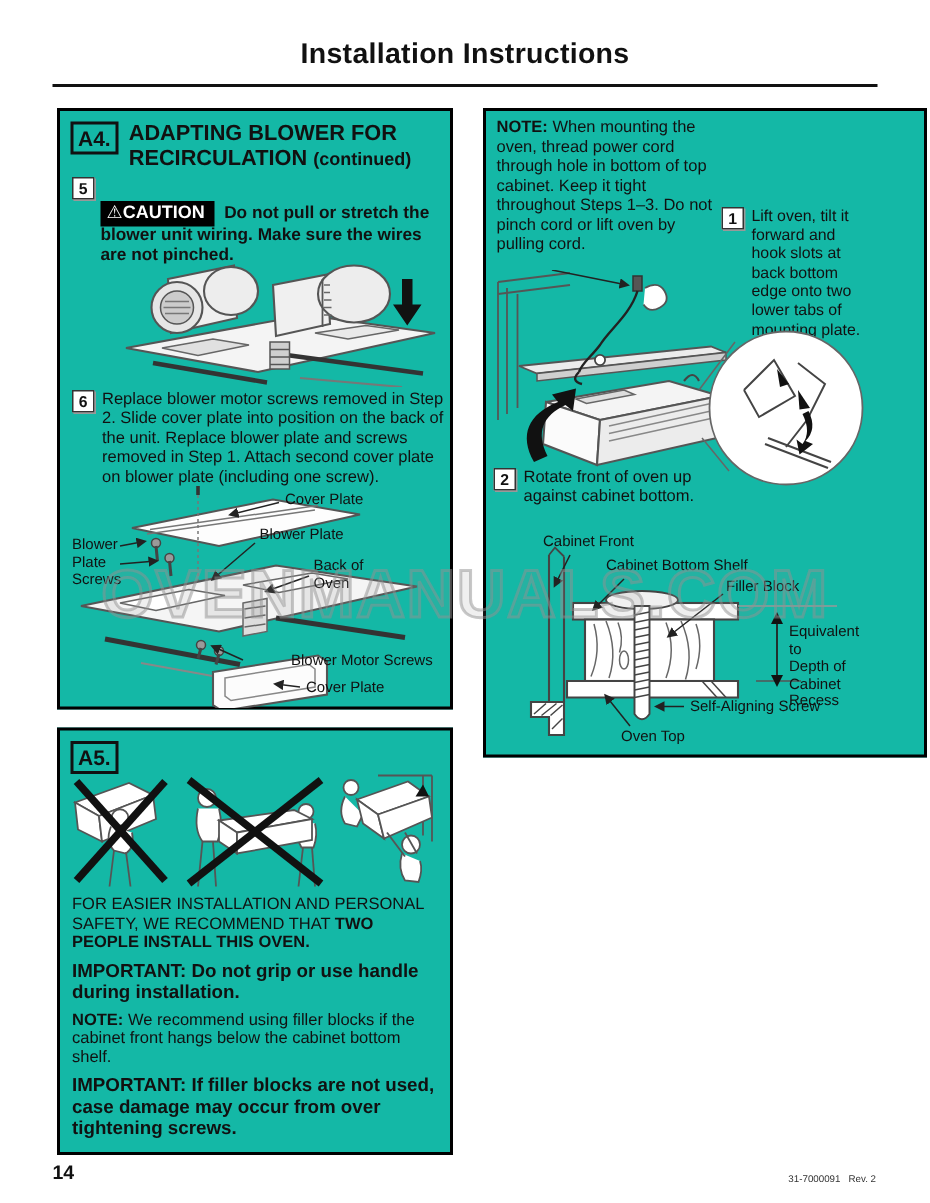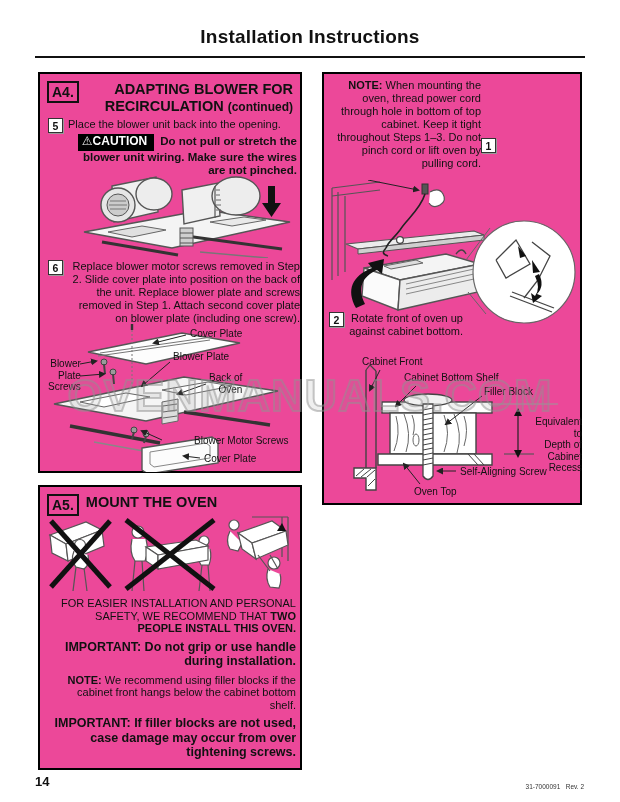--- a/index.html
+++ b/index.html
@@ -2,23 +2,23 @@
 <html><head>
 <meta charset="utf-8">
 <style>
   html,body{margin:0;padding:0;background:#fff;}
   .page{position:relative;width:620px;height:802px;background:#fff;overflow:hidden;
         font-family:"Liberation Sans","DejaVu Sans",sans-serif;color:#111;}
   .page-title{position:absolute;top:26px;left:0;width:100%;text-align:center;
         font-size:19px;font-weight:bold;letter-spacing:0.2px;}
   .title-rule{position:absolute;top:56px;left:35px;width:550px;height:2px;background:#111;}
 
-  .box{position:absolute;border:2px solid #000;background:#ec4899;box-sizing:border-box;text-align:right;}
+  .box{position:absolute;border:2px solid #000;background:#14b8a6;box-sizing:border-box;}
   #box-a4{left:38px;top:72px;width:264px;height:401px;}
-  #box-right{left:322px;top:72px;width:260px;height:433px;}
+  #box-right{left:322px;top:72px;width:296px;height:433px;}
   #box-a5{left:38px;top:485px;width:264px;height:285px;}
 
   .sec-header{display:flex;align-items:flex-start;gap:7px;padding:7px 7px 0 7px;}
   .tag-box{border:2px solid #111;font-weight:bold;font-size:14px;padding:1px 3px;flex:none;}
   .sec-title{font-weight:bold;font-size:14.5px;line-height:17px;}
   .sec-title .cont{font-size:12px;}
 
   .step{position:absolute;display:flex;gap:5px;align-items:flex-start;}
   .stepnum{width:13px;height:13px;border:1.5px solid #333;background:#fff;flex:none;
         font-weight:bold;font-size:10.5px;display:flex;align-items:center;justify-content:center;
@@ -60,21 +60,20 @@
     <div class="sec-header">
       <span class="tag-box">A4.</span>
       <span class="sec-title">
         <span>ADAPTING BLOWER FOR RECIRCULATION</span>
         <span class="cont">(continued)</span>
       </span>
     </div>
 
     <div class="step" style="left:8px;top:44px;width:250px;">
       <span class="stepnum">5</span>
-      <span class="steptext">Place the blower unit back into the opening.</span>
     </div>
 
     <div class="caution-p" style="left:27px;top:60px;width:230px;">
       <span class="caution-chip"><span>⚠</span><span>CAUTION</span></span><span>Do not pull or stretch the blower unit wiring. Make sure the wires are not pinched.</span>
     </div>
 
     <div class="diagram" style="left:42px;top:100px;width:214px;height:84px;">
       <svg width="214" height="84" viewBox="0 0 214 84">
         <polygon points="2,58 122,36 208,48 90,74" fill="#f4f4f4" stroke="#555" stroke-width="1.4"></polygon>
         <polygon points="26,58 60,52 84,56 50,63" fill="#e0e0e0" stroke="#666" stroke-width="1"></polygon>
@@ -180,20 +179,21 @@
   </div>
 
   <div class="box" id="box-right">
     <div class="note-block" style="left:7px;top:5px;width:150px;">
       <b>NOTE:</b>
       <span>When mounting the oven, thread power cord through hole in bottom of top cabinet. Keep it tight throughout Steps 1–3. Do not pinch cord or lift oven by pulling cord.</span>
     </div>
 
     <div class="step" style="left:157px;top:64px;width:100px;">
       <span class="stepnum">1</span>
+      <span class="steptext" style="font-size:10.6px;line-height:12.6px;">Lift oven, tilt it forward and hook slots at back bottom edge onto two lower tabs of mounting plate.</span>
     </div>
 
     <div class="diagram" style="left:2px;top:106px;width:254px;height:158px;">
       <svg width="254" height="158" viewBox="0 0 254 158">
         <defs>
           <marker id="ah2" markerWidth="7" markerHeight="7" refX="5" refY="3.5" orient="auto">
             <polygon points="0,0 7,3.5 0,7" fill="#222"></polygon>
           </marker>
         </defs>
 
@@ -321,21 +321,20 @@
 Depth of Cabinet
 Recess</span>
       <span class="dlabel" style="left:132px;top:110px;">Self-Aligning Screw</span>
       <span class="dlabel" style="left:86px;top:130px;">Oven Top</span>
     </div>
   </div>
 
   <div class="box" id="box-a5">
     <div class="sec-header">
       <span class="tag-box">A5.</span>
-      <span class="sec-title">MOUNT THE OVEN</span>
     </div>
 
     <div class="diagram" style="left:6px;top:28px;width:248px;height:80px;">
       <svg width="248" height="80" viewBox="0 0 248 80">
 
         <g stroke="#555" fill="#fff" stroke-width="1.2">
           <polygon points="4,20 40,7 56,15 20,29"></polygon>
           <polygon points="4,20 20,29 22,46 6,38"></polygon>
           <polygon points="20,29 56,15 58,31 22,46"></polygon>
           <circle cx="34" cy="30" r="5.5"></circle>

